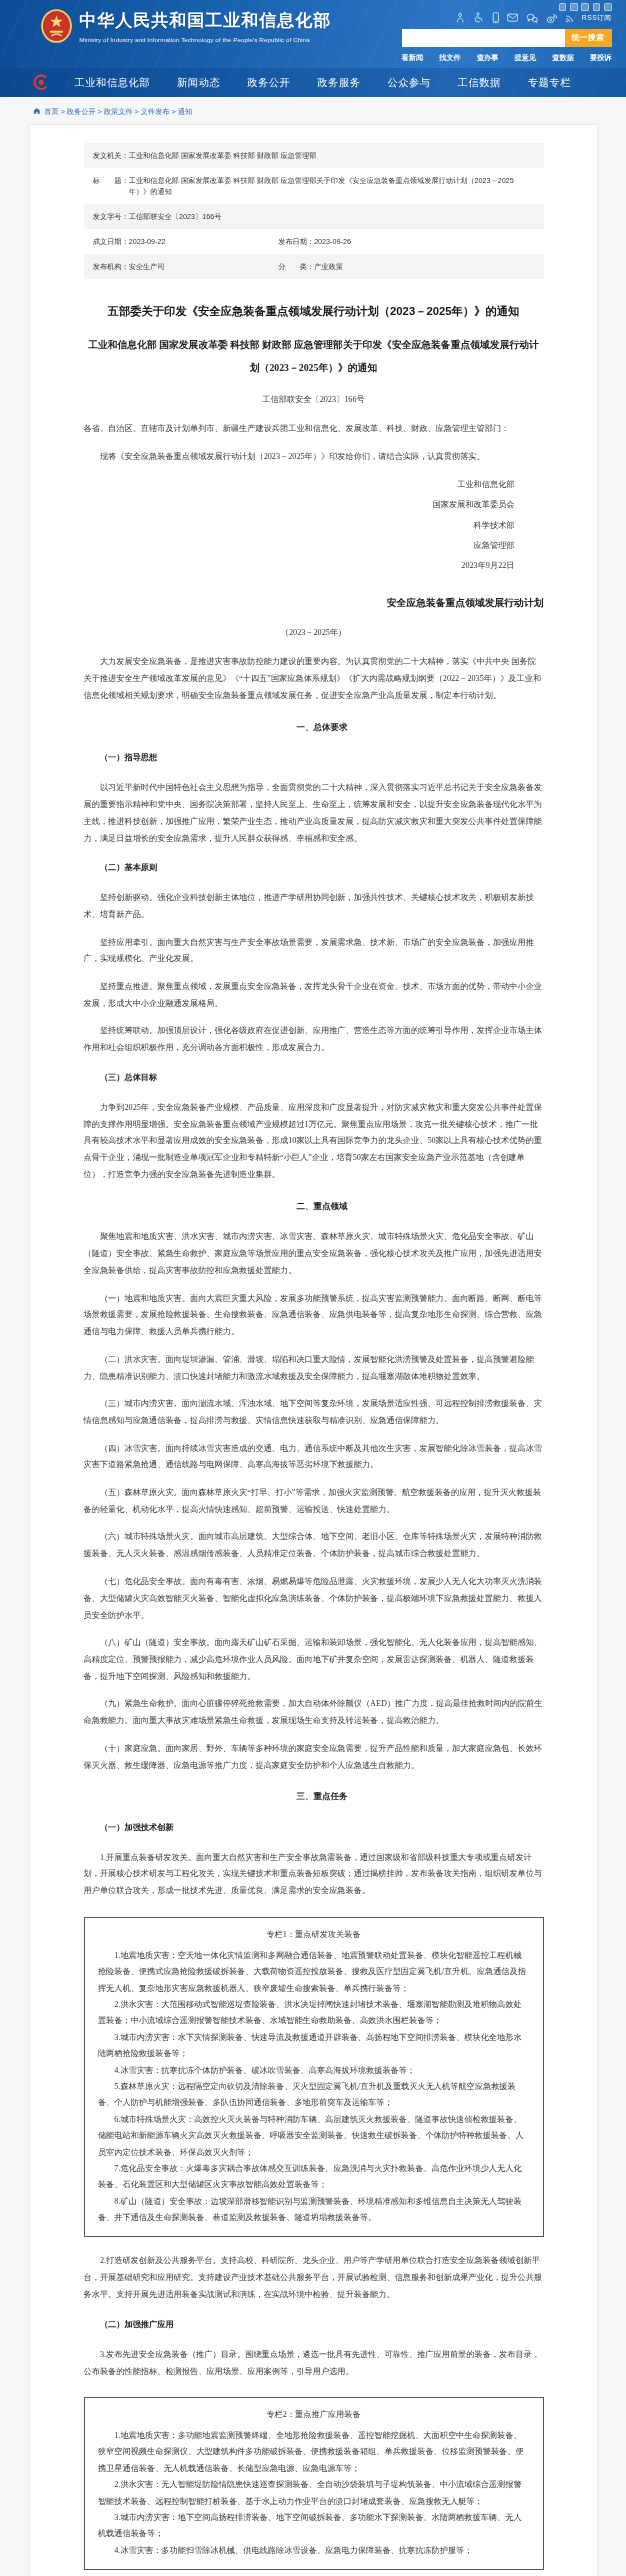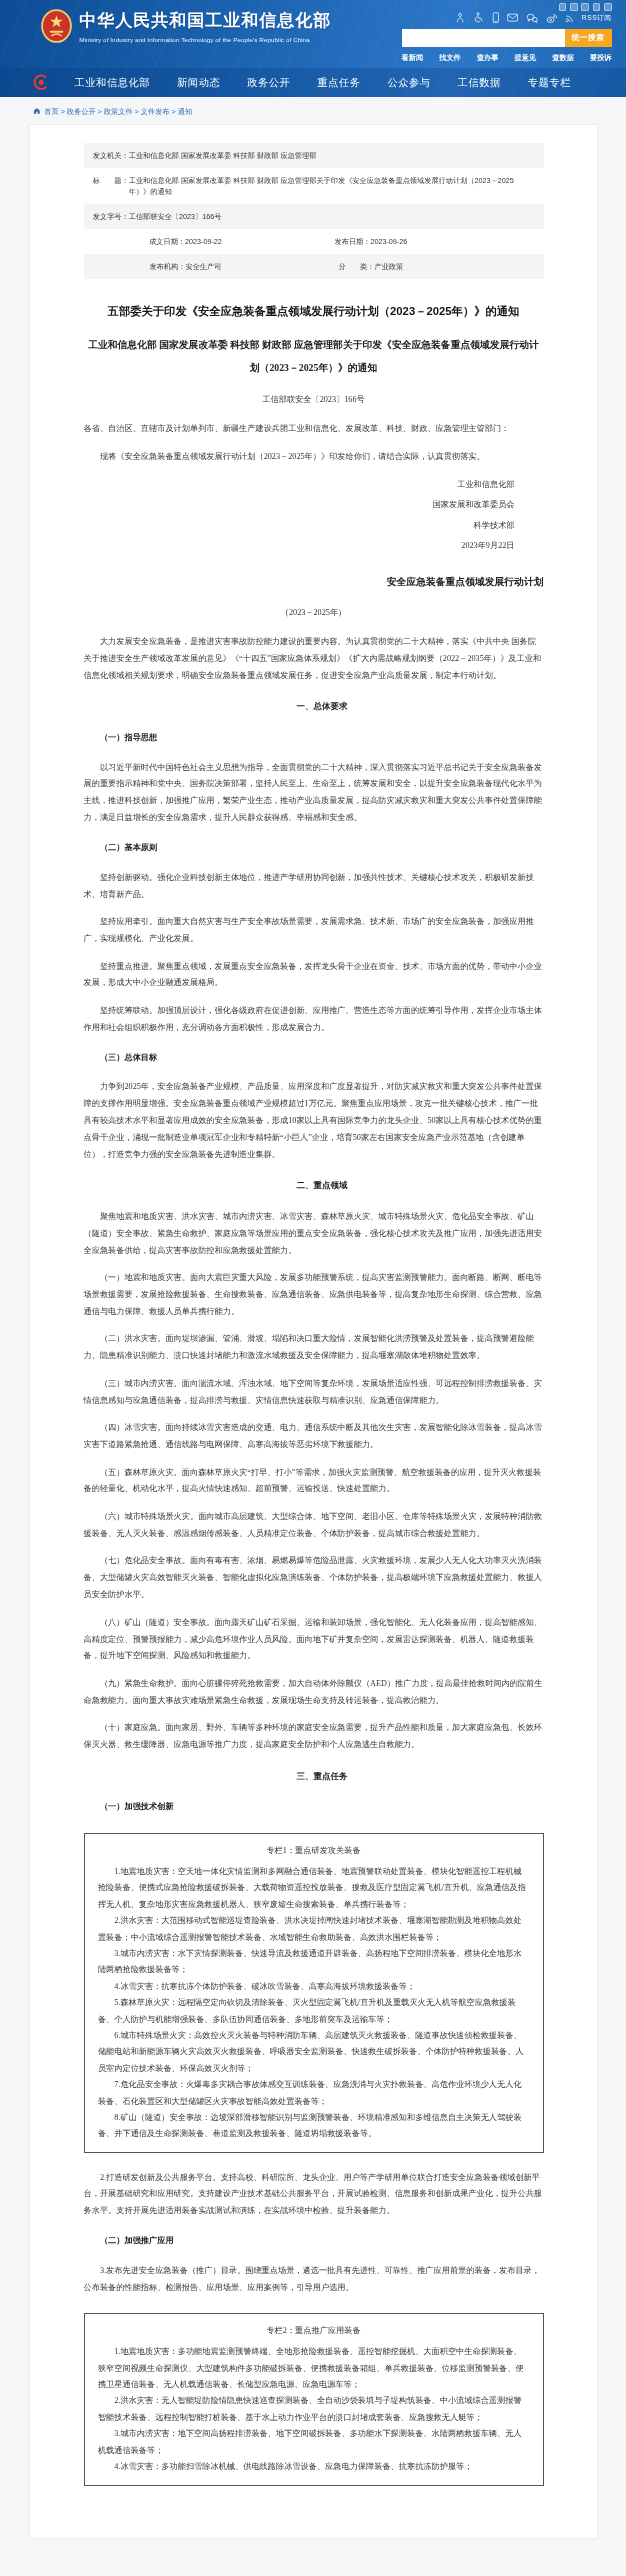--- a/index.html
+++ b/index.html
@@ -40,21 +40,21 @@
   .breadcrumb { display:flex; align-items:center; gap:3.6px; padding:10.3px 0 7.2px; margin-left:33px;
     font-size:7.2px; color:#2e6db4; }
   .crumb { color:#2e6db4; cursor:pointer; }
   .sep { color:#2e6db4; }
 
   
   .card { width:569px; margin:0 auto; background:#fff; padding:17.5px 0 36px; border:0.5px solid #ececec; }
   .meta { width:460px; margin:0 auto; }
   .meta-row { display:flex; padding:6.7px 9.3px; font-size:7.2px; color:#333; line-height:1.6; }
   .meta-row:nth-child(odd) { background:#f4f4f4; }
-  .meta-cell { display:flex;justify-content:center; }
+  .meta-cell { display:flex; }
   .meta-cell.half { width:42%; }
   .meta-label { white-space:nowrap; }
   .page-title { text-align:center; font-size:11.3px; font-weight:700; color:#151515; width:495px;
     margin:23px auto 13.4px; line-height:1.6; }
 
   
   .doc { width:460px; margin:0 auto; font-family:"Liberation Serif","DejaVu Serif",serif;
     font-size:8.2px; color:#333; line-height:2.05; }
   .doc-title { text-align:center; font-weight:700; font-size:9.8px; line-height:2.3; margin:14.4px 0 12.4px; color:#222; }
   .doc-center { text-align:center; margin:12.4px 0; }
@@ -166,21 +166,21 @@
     <span class="nav-logo">
         <svg width="18.5" height="18.5" viewBox="0 0 36 36">
           <circle cx="18" cy="18" r="13" fill="none" stroke="#e8392b" stroke-width="4" stroke-dasharray="62 20" transform="rotate(40 18 18)"></circle>
           <circle cx="18" cy="18" r="5" fill="#e8392b"></circle>
         </svg>
       </span>
     <div class="nav-items" id="nav-items">
         <span class="nav-item">工业和信息化部</span>
         <span class="nav-item">新闻动态</span>
         <span class="nav-item">政务公开</span>
-        <span class="nav-item">重点任务</span>
+        <span class="nav-item">政务服务</span>
         <span class="nav-item">公众参与</span>
         <span class="nav-item">工信数据</span>
         <span class="nav-item">专题专栏</span>
       </div>
   </nav>
 </header>
 
 <div class="breadcrumb">
   <span><svg width="7.7" height="7.7" viewBox="0 0 24 24">
         <path d="M3 11 L12 3.5 L21 11 V21 H14.3 V14.5 H9.7 V21 H3 Z" fill="#2e6db4"></path>
@@ -231,20 +231,21 @@
     </section>
   <h1 class="page-title">五部委关于印发《安全应急装备重点领域发展行动计划（2023－2025年）》的通知</h1>
   <article class="doc" id="doc-body">
       <div class="doc-title">工业和信息化部 国家发展改革委 科技部 财政部 应急管理部关于印发《安全应急装备重点领域发展行动计划（2023－2025年）》的通知</div>
       <div class="doc-center">工信部联安全〔2023〕166号</div>
       <p class="doc-salutation">各省、自治区、直辖市及计划单列市、新疆生产建设兵团工业和信息化、发展改革、科技、财政、应急管理主管部门：</p>
       <p class="doc-para">现将《安全应急装备重点领域发展行动计划（2023－2025年）》印发给你们，请结合实际，认真贯彻落实。</p>
       <div class="doc-right">工业和信息化部</div>
       <div class="doc-right">国家发展和改革委员会</div>
       <div class="doc-right">科学技术部</div>
+      <div class="doc-right">应急管理部</div>
       <div class="doc-right">2023年9月22日</div>
       <div class="doc-center-title">安全应急装备重点领域发展行动计划</div>
       <div class="doc-center">（2023－2025年）</div>
       <p class="doc-para">大力发展安全应急装备，是推进灾害事故防控能力建设的重要内容。为认真贯彻党的二十大精神，落实《中共中央 国务院关于推进安全生产领域改革发展的意见》《“十四五”国家应急体系规划》《扩大内需战略规划纲要（2022－2035年）》及工业和信息化领域相关规划要求，明确安全应急装备重点领域发展任务，促进安全应急产业高质量发展，制定本行动计划。</p>
       <div class="doc-h2">一、总体要求</div>
       <div class="doc-h3">（一）指导思想</div>
       <p class="doc-para">以习近平新时代中国特色社会主义思想为指导，全面贯彻党的二十大精神，深入贯彻落实习近平总书记关于安全应急装备发展的重要指示精神和党中央、国务院决策部署，坚持人民至上、生命至上，统筹发展和安全，以提升安全应急装备现代化水平为主线，推进科技创新，加强推广应用，繁荣产业生态，推动产业高质量发展，提高防灾减灾救灾和重大突发公共事件处置保障能力，满足日益增长的安全应急需求，提升人民群众获得感、幸福感和安全感。</p>
       <div class="doc-h3">（二）基本原则</div>
       <p class="doc-para">坚持创新驱动。强化企业科技创新主体地位，推进产学研用协同创新，加强共性技术、关键核心技术攻关，积极研发新技术、培育新产品。</p>
       <p class="doc-para">坚持应用牵引。面向重大自然灾害与生产安全事故场景需要，发展需求急、技术新、市场广的安全应急装备，加强应用推广，实现规模化、产业化发展。</p>
@@ -259,20 +260,21 @@
       <p class="doc-para">（三）城市内涝灾害。面向湍流水域、浑浊水域、地下空间等复杂环境，发展场景适应性强、可远程控制排涝救援装备、灾情信息感知与应急通信装备，提高排涝与救援、灾情信息快速获取与精准识别、应急通信保障能力。</p>
       <p class="doc-para">（四）冰雪灾害。面向持续冰雪灾害造成的交通、电力、通信系统中断及其他次生灾害，发展智能化除冰雪装备，提高冰雪灾害下道路紧急抢通、通信线路与电网保障、高寒高海拔等恶劣环境下救援能力。</p>
       <p class="doc-para">（五）森林草原火灾。面向森林草原火灾“打早、打小”等需求，加强火灾监测预警、航空救援装备的应用，提升灭火救援装备的轻量化、机动化水平，提高火情快速感知、超前预警、运输投送、快速处置能力。</p>
       <p class="doc-para">（六）城市特殊场景火灾。面向城市高层建筑、大型综合体、地下空间、老旧小区、仓库等特殊场景火灾，发展特种消防救援装备、无人灭火装备、感温感烟传感装备、人员精准定位装备、个体防护装备，提高城市综合救援处置能力。</p>
       <p class="doc-para">（七）危化品安全事故。面向有毒有害、浓烟、易燃易爆等危险品泄露、火灾救援环境，发展少人无人化大功率灭火洗消装备、大型储罐火灾高效智能灭火装备、智能化虚拟化应急演练装备、个体防护装备，提高极端环境下应急救援处置能力、救援人员安全防护水平。</p>
       <p class="doc-para">（八）矿山（隧道）安全事故。面向露天矿山矿石采掘、运输和装卸场景，强化智能化、无人化装备应用，提高智能感知、高精度定位、预警预报能力，减少高危环境作业人员风险。面向地下矿井复杂空间，发展雷达探测装备、机器人、隧道救援装备，提升地下空间探测、风险感知和救援能力。</p>
       <p class="doc-para">（九）紧急生命救护。面向心脏骤停猝死抢救需要，加大自动体外除颤仪（AED）推广力度，提高最佳抢救时间内的院前生命急救能力。面向重大事故灾难场景紧急生命救援，发展现场生命支持及转运装备，提高救治能力。</p>
       <p class="doc-para">（十）家庭应急。面向家居、野外、车辆等多种环境的家庭安全应急需要，提升产品性能和质量，加大家庭应急包、长效环保灭火器、救生缓降器、应急电源等推广力度，提高家庭安全防护和个人应急逃生自救能力。</p>
       <div class="doc-h2">三、重点任务</div>
       <div class="doc-h3">（一）加强技术创新</div>
+      <p class="doc-para">1.开展重点装备研发攻关。面向重大自然灾害和生产安全事故急需装备，通过国家级和省部级科技重大专项或重点研发计划，开展核心技术研发与工程化攻关，实现关键技术和重点装备短板突破；通过揭榜挂帅，发布装备攻关指南，组织研发单位与用户单位联合攻关，形成一批技术先进、质量优良、满足需求的安全应急装备。</p>
       <div class="doc-box">
         <div class="box-title">专栏1：重点研发攻关装备</div>
         <p class="box-item">1.地震地质灾害：空天地一体化灾情监测和多网融合通信装备、地震预警联动处置装备、模块化智能遥控工程机械抢险装备、便携式应急抢险救援破拆装备、大载荷物资遥控投放装备、搜救及医疗型固定翼飞机/直升机、应急通信及指挥无人机、复杂地形灾害应急救援机器人、狭窄废墟生命搜索装备、单兵携行装备等；</p>
         <p class="box-item">2.洪水灾害：大范围移动式智能巡堤查险装备、洪水决堤掉闸快速封堵技术装备、堰塞湖智能勘测及堆积物高效处置装备；中小流域综合遥测报警智能技术装备、水域智能生命救助装备、高效洪水围栏装备等；</p>
         <p class="box-item">3.城市内涝灾害：水下灾情探测装备、快速导流及救援通道开辟装备、高扬程地下空间排涝装备、模块化全地形水陆两栖抢险救援装备等；</p>
         <p class="box-item">4.冰雪灾害：抗寒抗冻个体防护装备、破冰吹雪装备、高寒高海拔环境救援装备等；</p>
         <p class="box-item">5.森林草原火灾：远程隔空定向砍切及清除装备、灭火型固定翼飞机/直升机及重载灭火无人机等航空应急救援装备、个人防护与机能增强装备、多队伍协同通信装备、多地形前突车及运输车等；</p>
         <p class="box-item">6.城市特殊场景火灾：高效控火灭火装备与特种消防车辆、高层建筑灭火救援装备、隧道事故快速侦检救援装备、储能电站和新能源车辆火灾高效灭火救援装备、呼吸器安全监测装备、快速救生破拆装备、个体防护特种救援装备、人员室内定位技术装备、环保高效灭火剂等；</p>
         <p class="box-item">7.危化品安全事故：火爆毒多灾耦合事故体感交互训练装备、应急洗消与火灾扑救装备、高危作业环境少人无人化装备、石化装置区和大型储罐区火灾事故智能高效处置装备等；</p>
         <p class="box-item">8.矿山（隧道）安全事故：边坡深部滑移智能识别与监测预警装备、环境精准感知和多维信息自主决策无人驾驶装备、井下通信及生命探测装备、巷道监测及救援装备、隧道坍塌救援装备等。</p>

